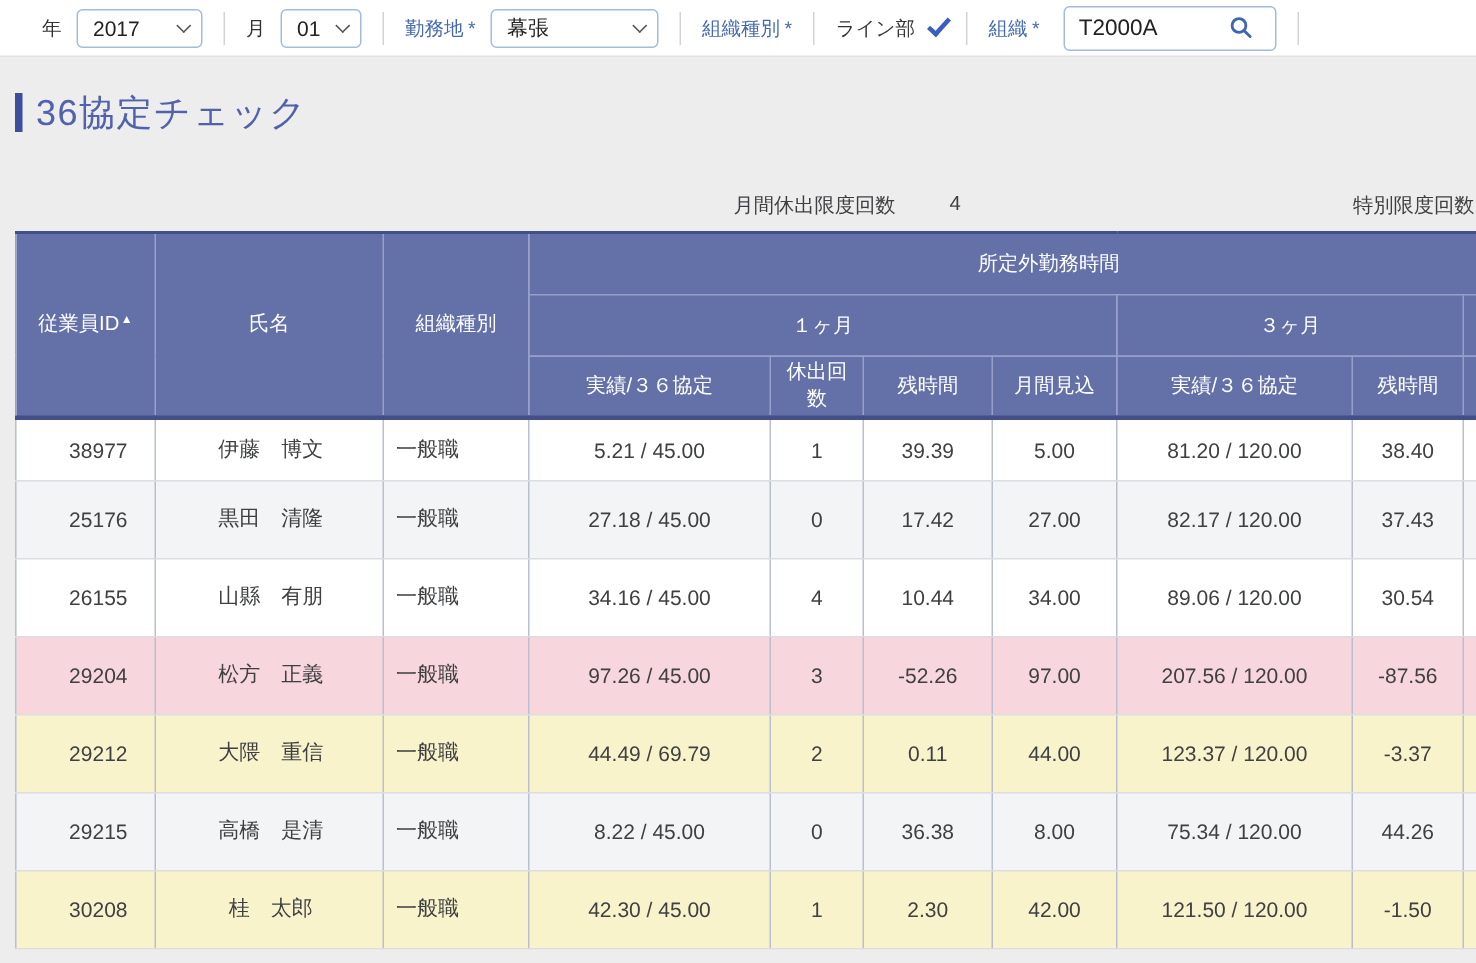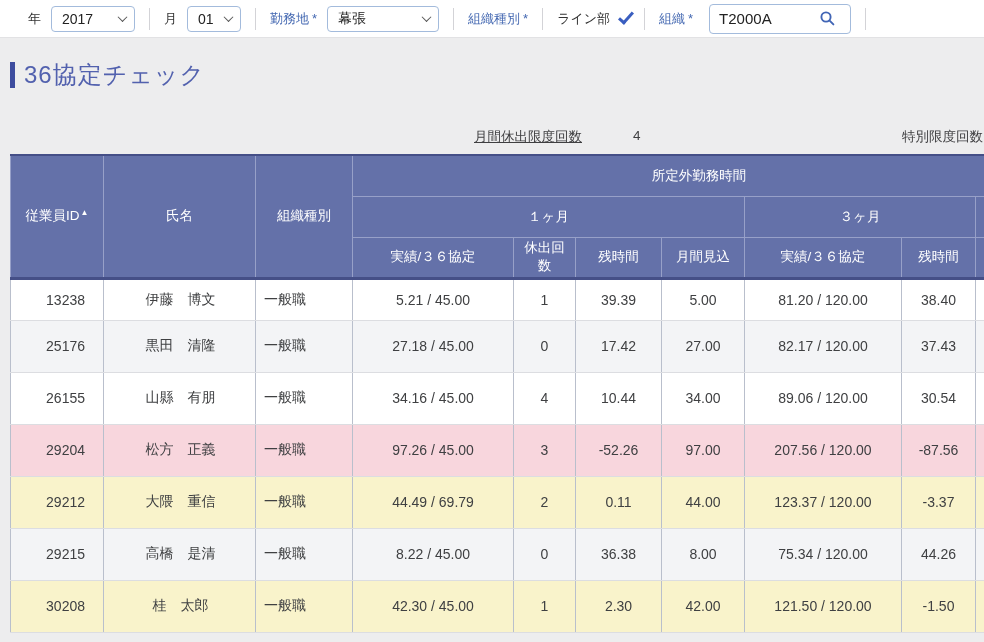--- a/index.html
+++ b/index.html
@@ -56,21 +56,21 @@
   .searchbox input{
     border:none;outline:none;width:100px;font-size:15px;color:#222;
     font-family:"Liberation Sans","DejaVu Sans",sans-serif;background:transparent;
   }
   
   .title-row{display:flex;align-items:center;margin:22px 0 0 10px;height:30px;}
   .title-bar{width:5px;height:26px;background:var(--title-bar);flex:0 0 auto;}
   .page-title{font-size:24px;color:var(--title-color);margin-left:9px;letter-spacing:1px;}
   
   .limits-row{position:relative;height:18px;margin-top:38px;font-size:13.5px;color:#3f3f41;}
-  .limits-label-monthly{position:absolute;left:474px;top:0;text-decoration:underline;}
+  .limits-label-monthly{position:absolute;left:489px;top:0;}
   .limits-value-monthly{position:absolute;left:633px;top:0;}
   .limits-label-special{position:absolute;right:1px;top:0;}
   
   .table-wrap{margin:8px 0 0 10px;width:974px;overflow:hidden;}
   table{border-collapse:collapse;table-layout:fixed;width:1035px;}
   thead th{
     background:var(--header-bg);color:#fff;font-weight:normal;font-size:13.5px;
     border:1px solid var(--header-border);text-align:center;padding:0 4px;
   }
   thead tr{height:41px;}
@@ -182,21 +182,21 @@
         <th>休出回数</th>
         <th>残時間</th>
         <th>月間見込</th>
         <th>実績/３６協定</th>
         <th>残時間</th>
         <th></th>
       </tr>
     </thead>
     <tbody>
         <tr class="row-normal">
-          <td class="col-id">13238</td>
+          <td class="col-id">38977</td>
           <td class="col-name">伊藤　博文</td>
           <td class="col-cat">一般職</td>
           <td class="col-num">5.21 / 45.00</td>
           <td class="col-num">1</td>
           <td class="col-num">39.39</td>
           <td class="col-num">5.00</td>
           <td class="col-num">81.20 / 120.00</td>
           <td class="col-num">38.40</td>
           <td class="col-num"></td>
         </tr>

